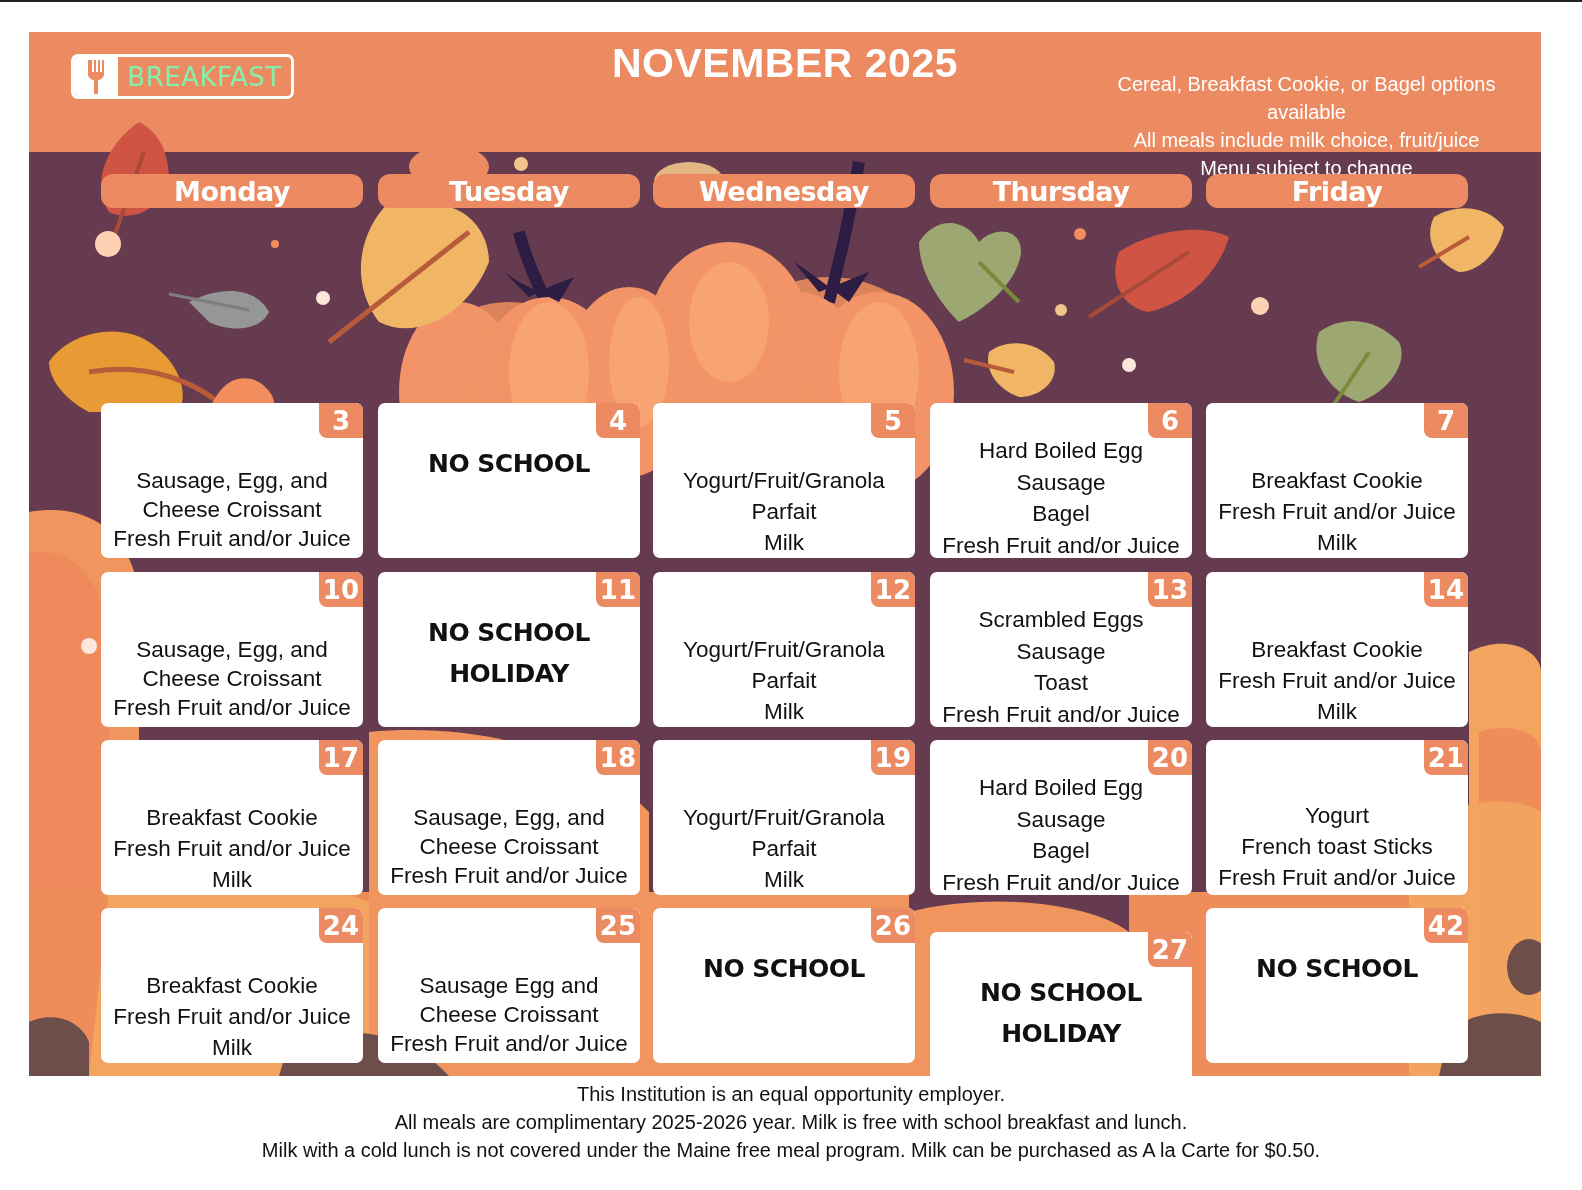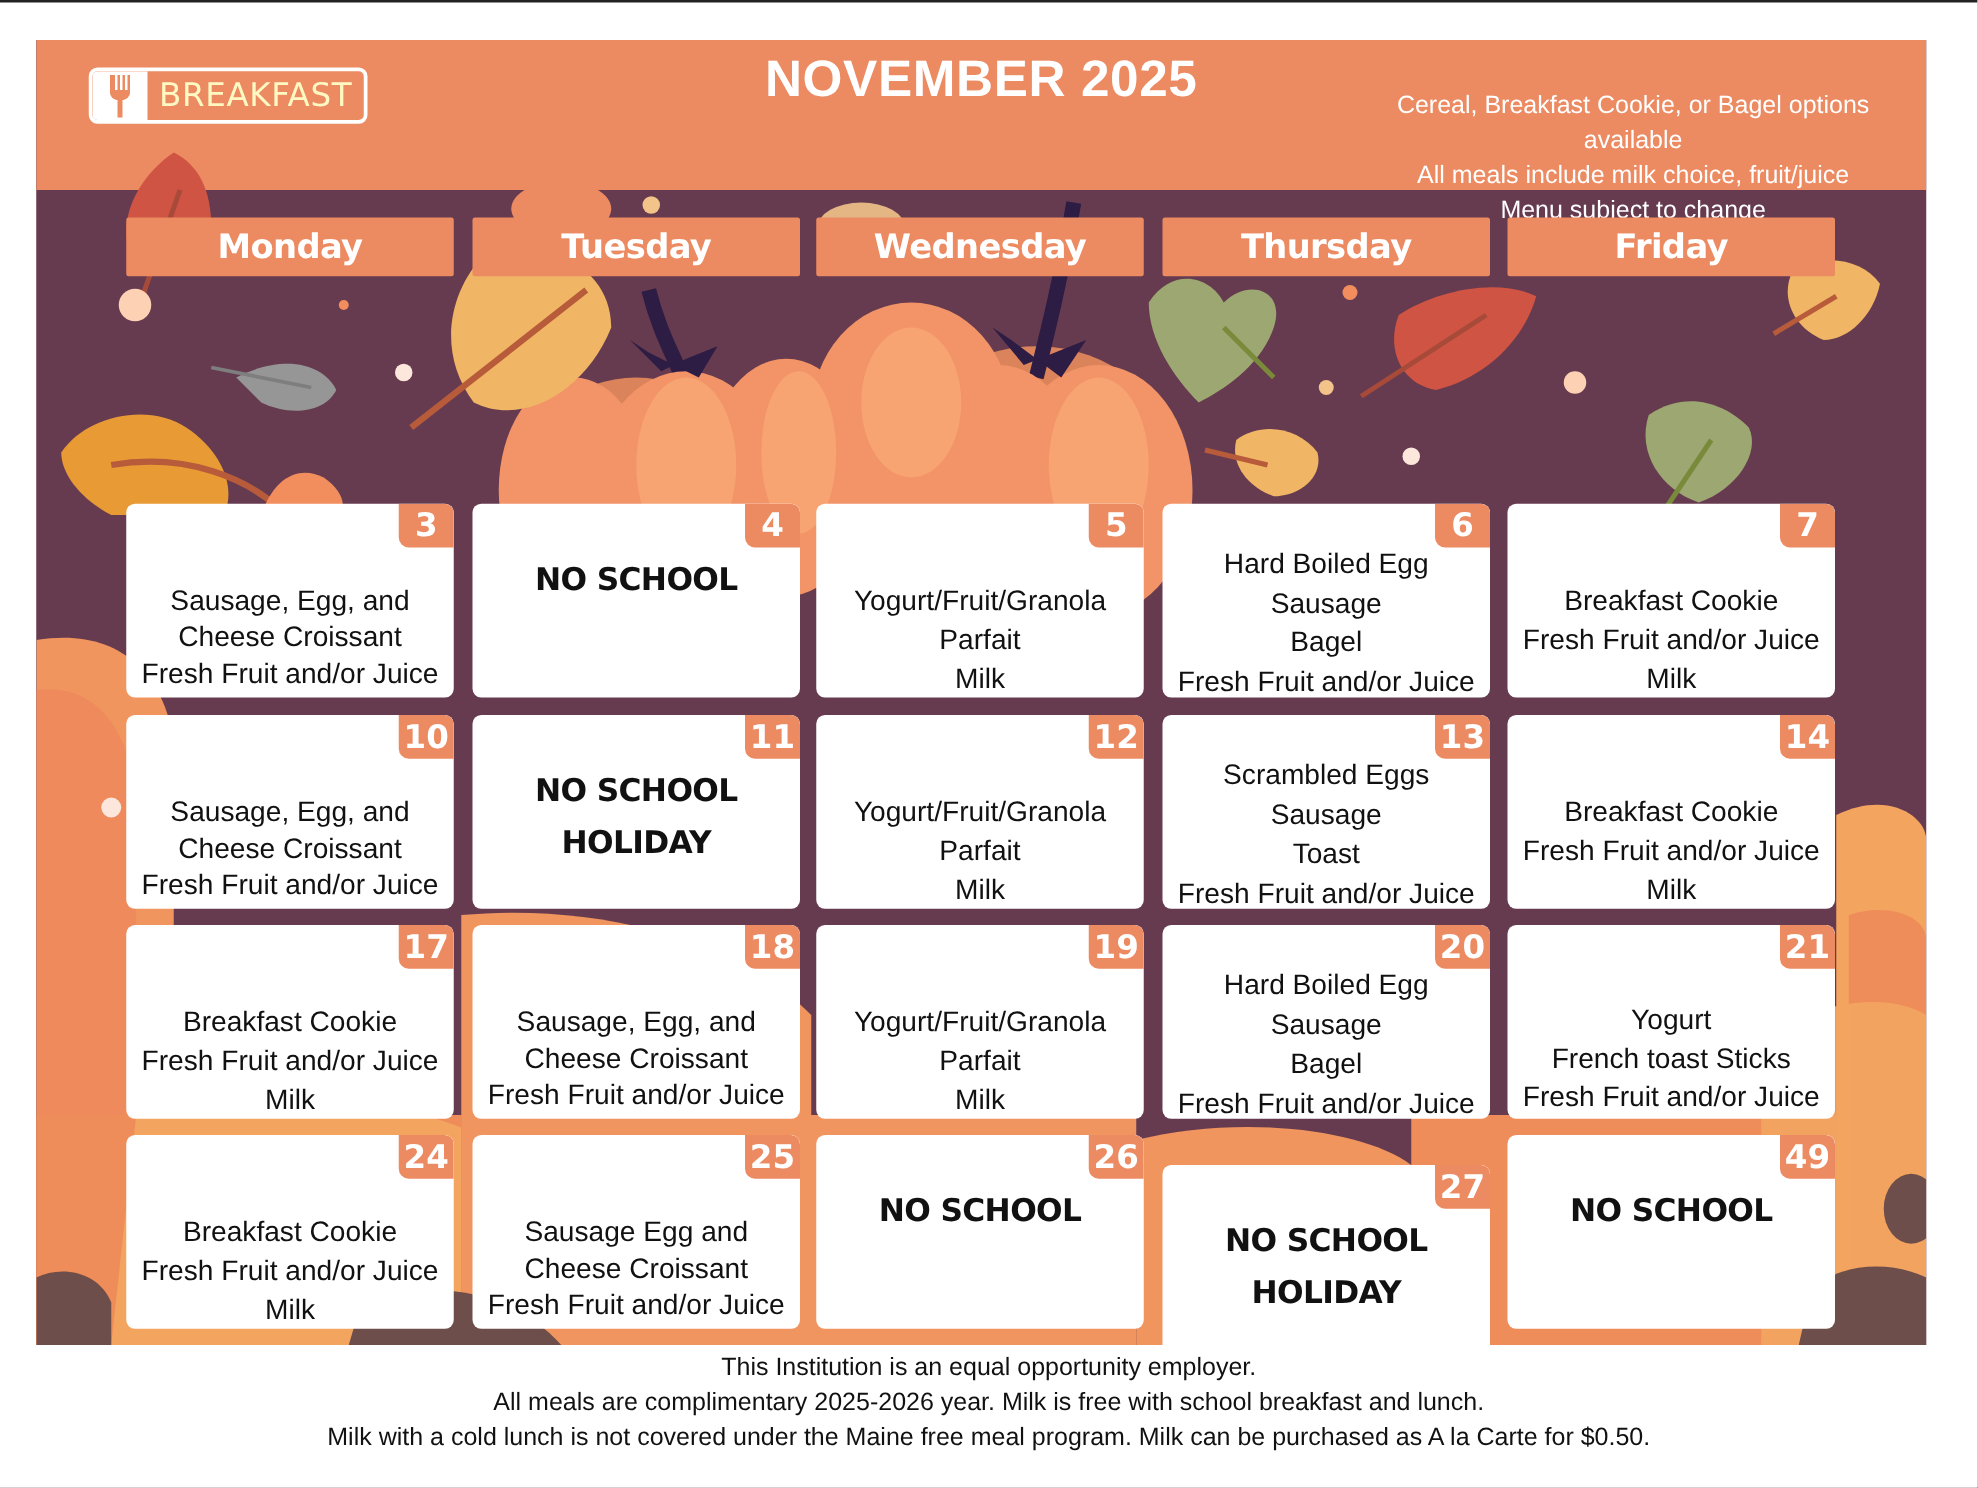--- a/index.html
+++ b/index.html
@@ -16,40 +16,40 @@
       position: absolute; left: 0; top: 0; width: 1512px; height: 120px; background: #ec8a61;
     }
     .bg-svg { position: absolute; left: 0; top: 0; width: 1512px; height: 1044px; }
 
     .badge {
       position: absolute; left: 42px; top: 22px; width: 223px; height: 45px;
       border: 3px solid #fff; border-radius: 7px; display: flex; align-items: stretch; overflow: hidden;
     }
     .badge-icon { width: 44px; background: #fff; display: flex; align-items: center; justify-content: center; }
     .badge-label {
-      flex: 1; color: #fef9c3; font-size: 26px; letter-spacing: 0.5px;
+      flex: 1; color: #86efac; font-size: 26px; letter-spacing: 0.5px;
       display: flex; align-items: center; justify-content: center;
       font-family: "DejaVu Sans", sans-serif; font-weight: normal; border-radius: 14px;
     }
 
     .title {
       position: absolute; left: 500px; top: 8px; width: 512px; text-align: center;
       color: #fff; font-weight: bold; font-size: 41px; letter-spacing: 0.5px;
     }
     .subtitle {
       position: absolute; left: 500px; top: 56px; width: 512px; text-align: center;
       color: #fff; font-size: 31px;
     }
     .notes {
       position: absolute; left: 1055px; top: 38px; width: 445px; text-align: center;
       color: #fff; font-size: 20px; line-height: 28px;
     }
 
     .dayhdr {
-      position: absolute; top: 142px; height: 47px; background: #ec8a61; border-radius: 2px;
+      position: absolute; top: 142px; height: 34px; background: #ec8a61; border-radius: 12px;
       color: #fff; font-family: "DejaVu Sans", sans-serif; font-weight: bold; font-size: 27px;
       display: flex; align-items: center; justify-content: center; letter-spacing: -0.5px;
     }
 
     .cell {
       position: absolute; width: 262px; height: 155px; background: #fff; border-radius: 7px;
       display: flex; flex-direction: column; align-items: center; overflow: hidden;
     }
     .daynum {
       position: absolute; right: 0; top: 0; min-width: 44px; height: 35px; background: #ec8a61;
@@ -341,21 +341,21 @@
         </div>
       </div>
       <div class="cell" style="left: 901px; top: 876px; margin-top: 24px;">
         <div class="daynum">27</div>
         <div class="closed" style="padding-top: 40px;">
           <div>NO SCHOOL</div>
           <div>HOLIDAY</div>
         </div>
       </div>
       <div class="cell" style="left: 1177px; top: 876px;">
-        <div class="daynum">49</div>
+        <div class="daynum">42</div>
         <div class="closed" style="padding-top: 40px;">
           <div>NO SCHOOL</div>
         </div>
       </div>
     </div>
 </div>
 
 <div class="footer">
   <div>This Institution is an equal opportunity employer.</div>
   <div>All meals are complimentary 2025-2026 year. Milk is free with school breakfast and lunch.</div>

